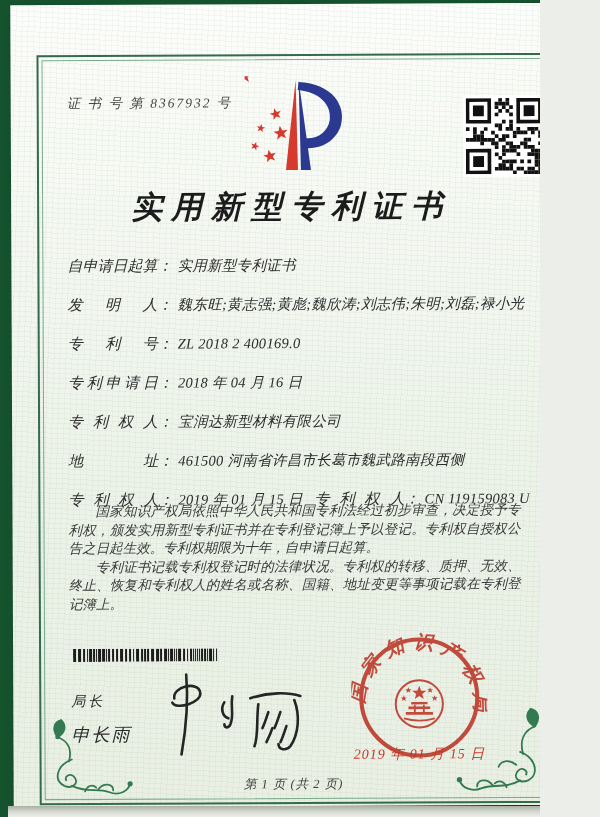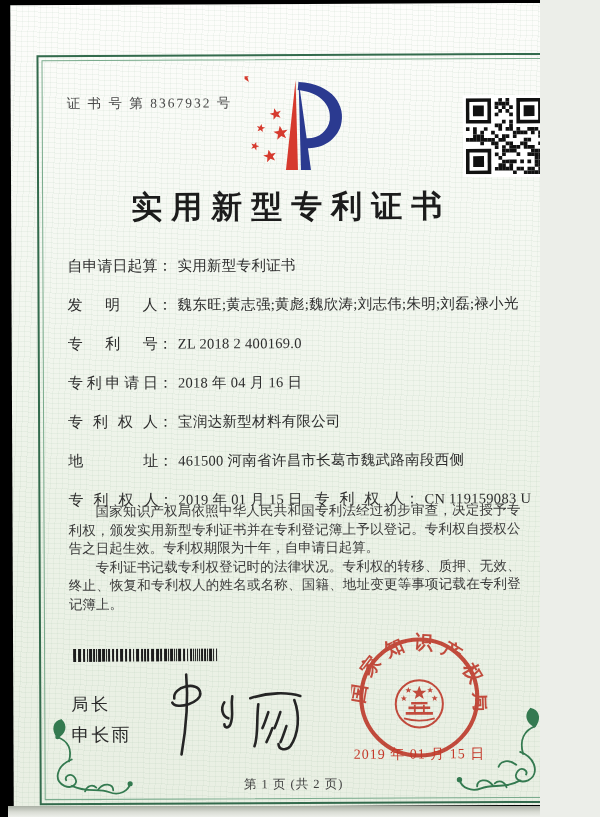--- a/index.html
+++ b/index.html
@@ -1,17 +1,17 @@
 <!DOCTYPE html>
 <html><head>
 <meta charset="utf-8">
 <style>
   html,body{margin:0;padding:0;background:#eceee9;}
   .stage{position:relative;width:540px;height:817px;overflow:hidden;
-         background:#000000;font-family:"Liberation Serif","DejaVu Serif",serif;}
+         background:#14532d;font-family:"Liberation Serif","DejaVu Serif",serif;font-style:italic;}
   .paper{position:absolute;left:12px;top:4px;width:580px;height:802px;
          background:linear-gradient(180deg,#fdfdfb 0%,#f5f8f2 28%,#ecf2e7 62%,#e9efe3 100%);
          box-shadow:2px 2px 5px rgba(0,0,0,.22),7px 9px 16px rgba(0,0,0,.14);
          transform:rotate(-0.25deg);}
   .texture{position:absolute;inset:0;pointer-events:none;
          background:repeating-linear-gradient(92deg,rgba(118,163,128,.07) 0 1px,transparent 1px 6px),
                     repeating-linear-gradient(3deg,rgba(118,163,128,.08) 0 1px,transparent 1px 5px);}
   .frame-outer{position:absolute;left:26px;top:50px;width:508px;height:746px;
          border:2px solid #336b4d;}
   .frame-inner{position:absolute;inset:3px;border:1px solid #7aab8d;}
@@ -24,21 +24,21 @@
   .frow{line-height:18px;margin-bottom:21px;white-space:nowrap;font-size:14.5px;color:#2d2d2d;}
   .flabel{display:inline-block;width:90px;font-size:15px;text-align:justify;text-align-last:justify;
           vertical-align:top;color:#2d2d2d;}
   .colon{font-size:15px;}
   .fval{margin-left:5px;letter-spacing:.3px;}
   .gfield1{display:inline-block;width:246px;}
   .body-text{position:absolute;left:56px;top:498px;width:452px;font-size:13.5px;line-height:18.6px;
          color:#3a3a3a;text-align:justify;}
   .body-text p{margin:0;text-indent:2em;}
   .barcode{position:absolute;left:60px;top:644px;width:150px;height:13px;}
-  .director-label{position:absolute;left:58px;top:688px;font-size:17px;letter-spacing:3px;color:#2b2b2b;
+  .director-label{position:absolute;left:58px;top:688px;font-size:14px;letter-spacing:3px;color:#2b2b2b;
          font-family:"Liberation Sans","DejaVu Sans",sans-serif;}
   .director-name{position:absolute;left:58px;top:718px;font-size:18px;letter-spacing:2px;color:#2b2b2b;
          font-family:"Liberation Sans","DejaVu Sans",sans-serif;}
   .signature{position:absolute;left:128px;top:664px;width:180px;height:95px;}
   .seal{position:absolute;left:338px;top:626px;width:136px;height:136px;opacity:.88;
         mix-blend-mode:multiply;}
   .seal-date{position:absolute;left:334px;top:742px;width:144px;text-align:center;font-size:14px;
         color:#c5392a;letter-spacing:1px;}
   .footer{position:absolute;left:26px;top:772px;width:508px;text-align:center;font-size:12.5px;
         color:#3f3f3f;letter-spacing:1px;}

